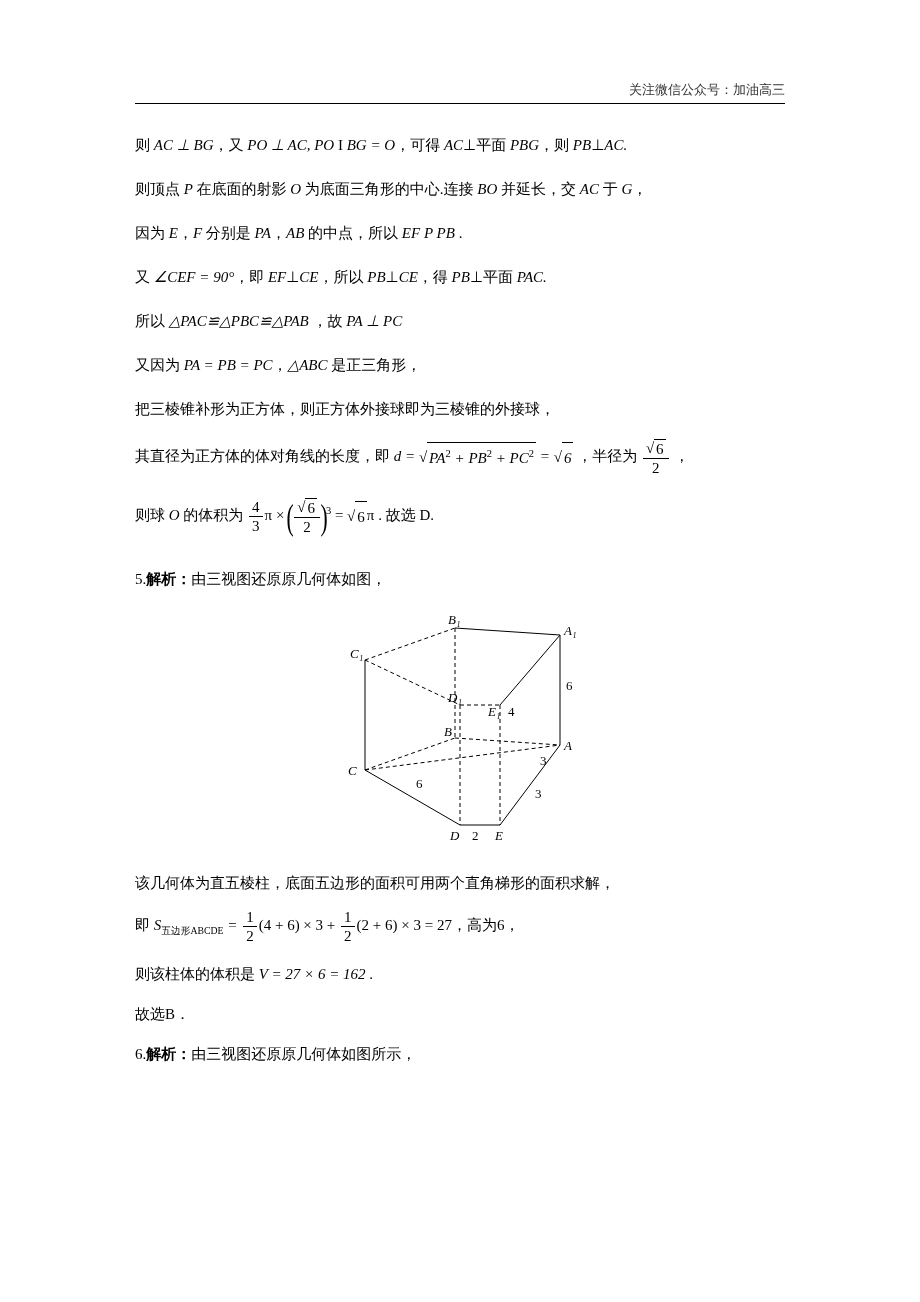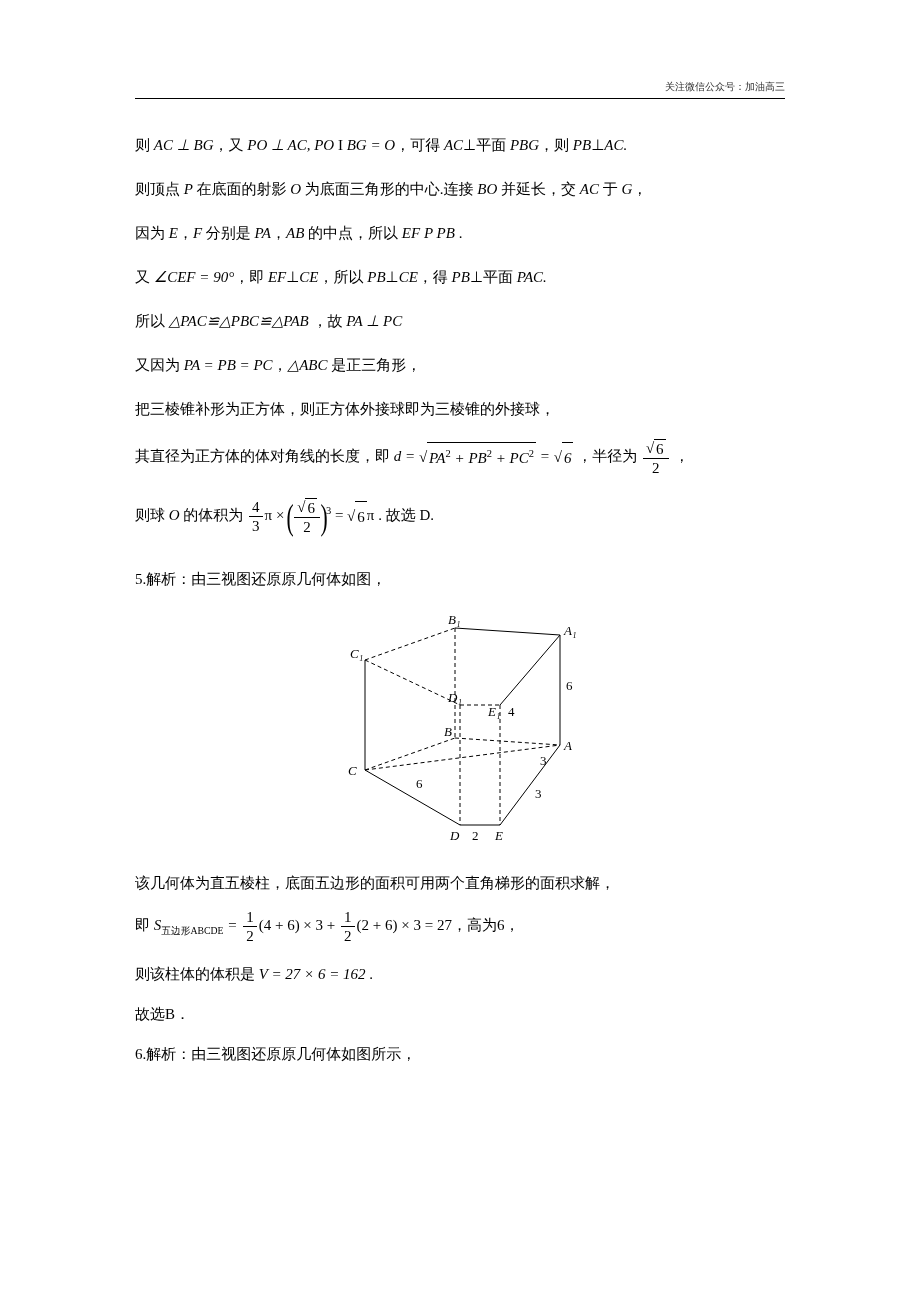--- a/index.html
+++ b/index.html
@@ -11,34 +11,34 @@
       background: #fff;
       width: 920px;
       min-height: 1302px;
       padding: 80px 135px 100px 135px;
       position: relative;
     }
     .header {
       position: absolute;
       top: 78px;
       right: 135px;
-      font-size: 10px;
+      font-size: 13px;
       color: #333;
       text-align: right;
       border-bottom: 1px solid #000;
       padding-bottom: 2px;
       width: 650px;
     }
     .content { margin-top: 50px; }
     .line { margin-bottom: 14px; line-height: 2.0; }
     .line.tight { margin-bottom: 10px; }
     .italic { font-style: italic; font-family: "Times New Roman", serif; }
     .math { font-family: "Times New Roman", serif; font-style: italic; }
     .formula { font-family: "Times New Roman", serif; }
-    .bold { font-weight: normal; text-align: center; }
+    .bold { font-weight: bold; text-align: center; }
     .sqrt { display: inline-block; vertical-align: middle; }
     .sqrt-sign { display: inline-block; vertical-align: top; font-style: normal;}
     .sqrt-body { display: inline-block; border-top: 1px solid #000; padding: 0 2px; }
     .frac {
       display: inline-block;
       vertical-align: middle;
       text-align: center;
       margin: 0 2px;
       font-style: normal;
     }

